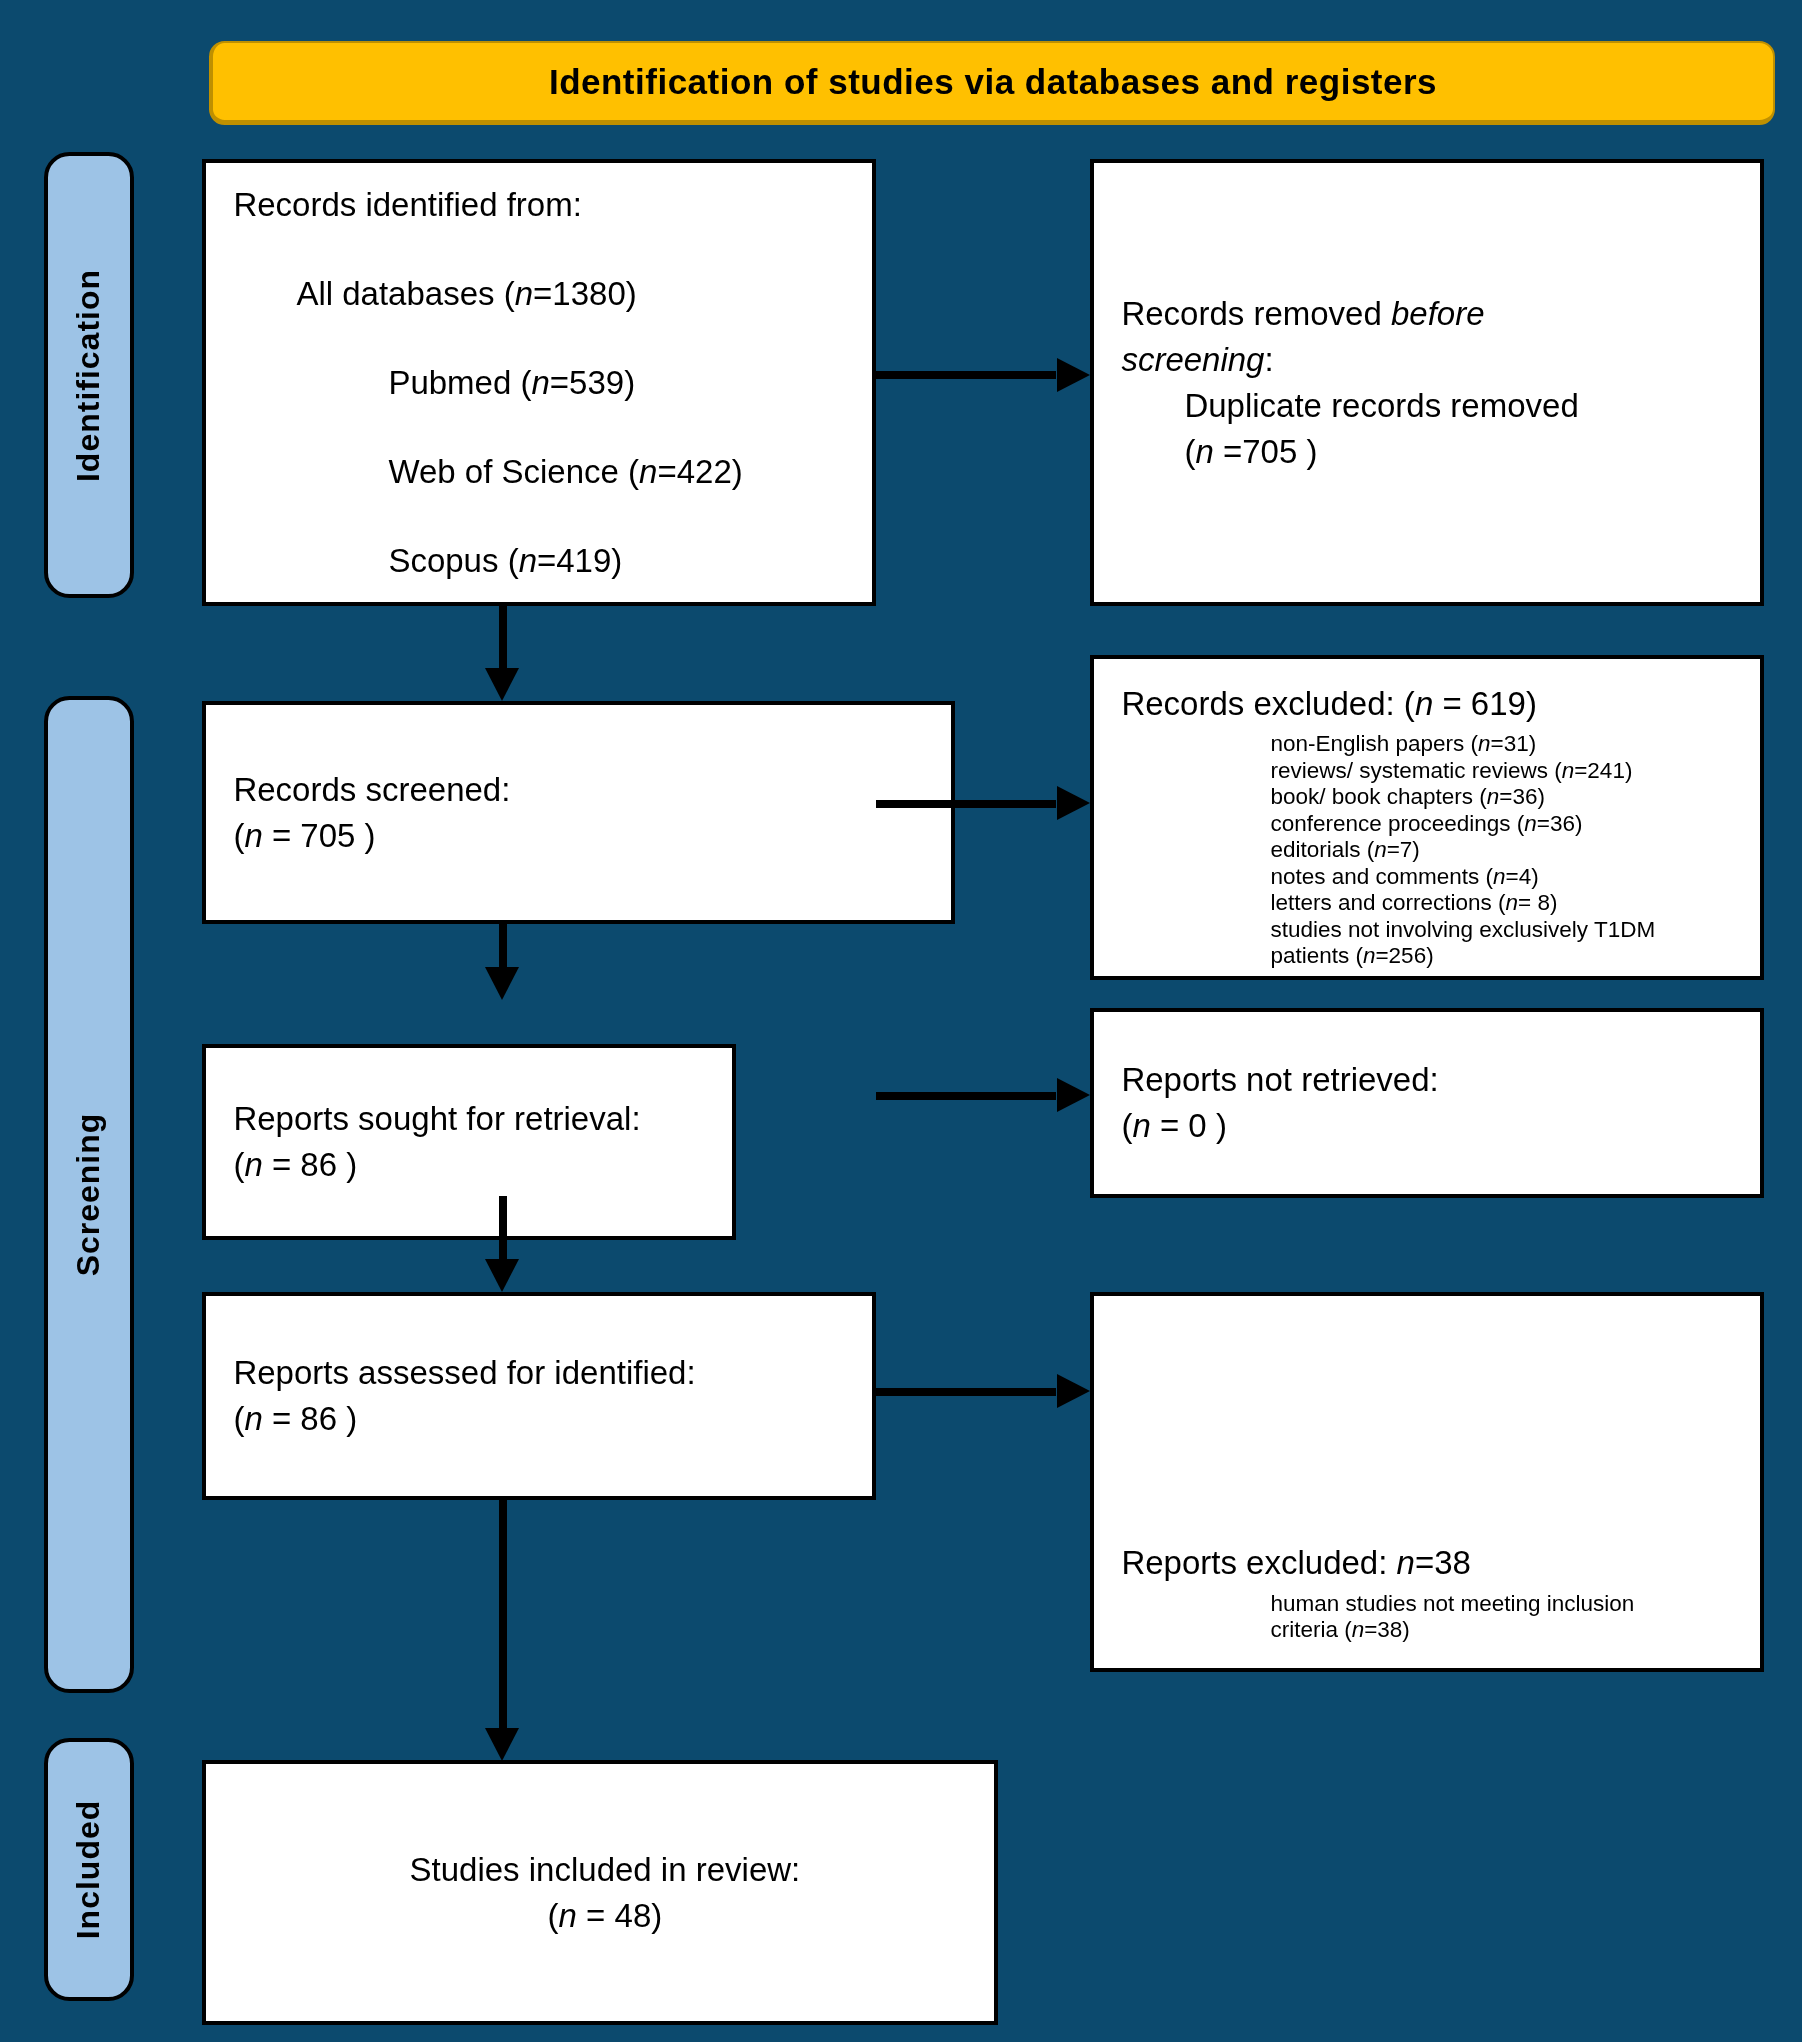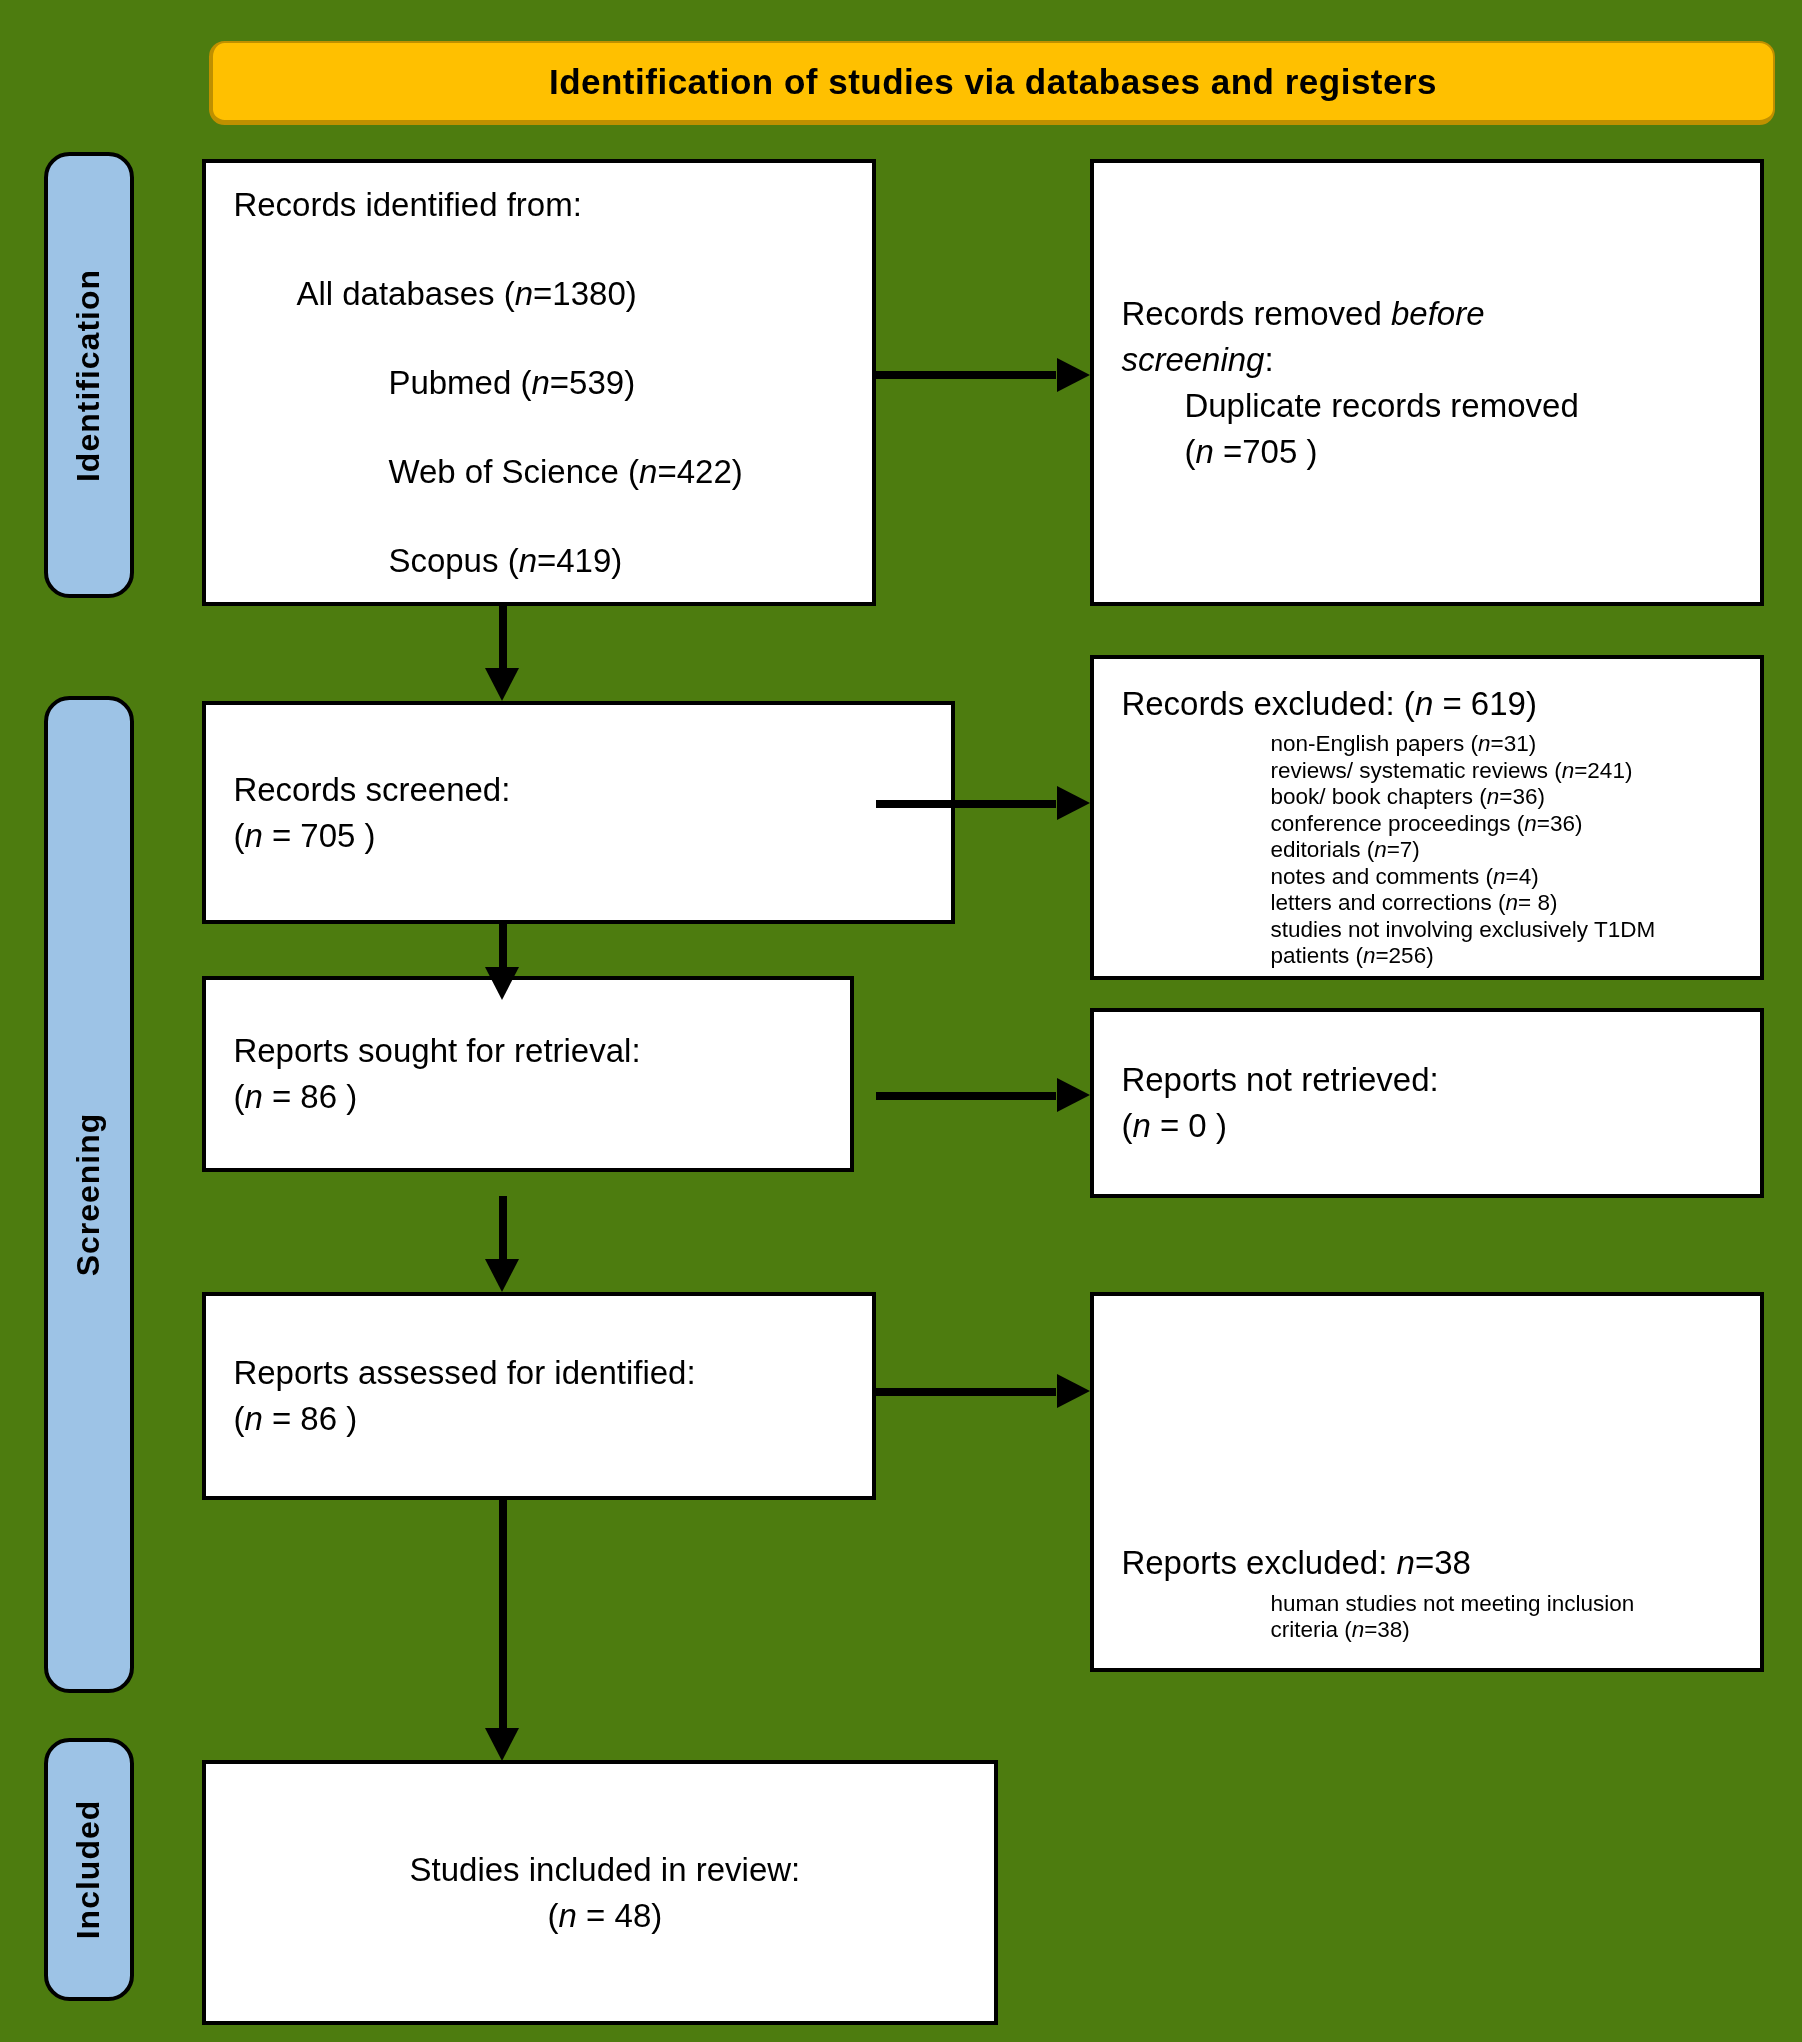--- a/index.html
+++ b/index.html
@@ -5,21 +5,21 @@
   html, body {
     margin: 0;
     padding: 0;
     background: #ffffff;
     font-family: "Liberation Sans", sans-serif;
   }
   .canvas {
     position: relative;
     width: 1802px;
     height: 2043px;
-    background: #4d7c0f;
+    background: #0c4a6e;
     overflow: hidden;
     color: #000;
   }
 
   
   .banner {
     position: absolute;
     left: 209px; top: 41px;
     width: 1566px; height: 84px;
     box-sizing: border-box;
@@ -139,21 +139,21 @@
       <div class="line ind2">Pubmed (<i>n</i>=539)</div>
       <div class="line ind2">Web of Science (<i>n</i>=422)</div>
       <div class="line ind2">Scopus (<i>n</i>=419)</div>
     </div>
 
   <div class="fbox" style="left:202px; top:701px; width:753px; height:223px;">
       <div class="line">Records screened:</div>
       <div class="line">(<i>n</i> = 705 )</div>
     </div>
 
-  <div class="fbox" style="left:202px; top:976px; width:652px; height:196px;">
+  <div class="fbox" style="left:202px; top:1044px; width:534px; height:196px;">
       <div class="line">Reports sought for retrieval:</div>
       <div class="line">(<i>n</i> = 86 )</div>
     </div>
 
   <div class="fbox" style="left:202px; top:1292px; width:674px; height:208px;">
       <div class="line">Reports assessed for identified:</div>
       <div class="line">(<i>n</i> = 86 )</div>
     </div>
 
   <div class="fbox" style="left:202px; top:1760px; width:796px; height:265px;align-items:center;">

